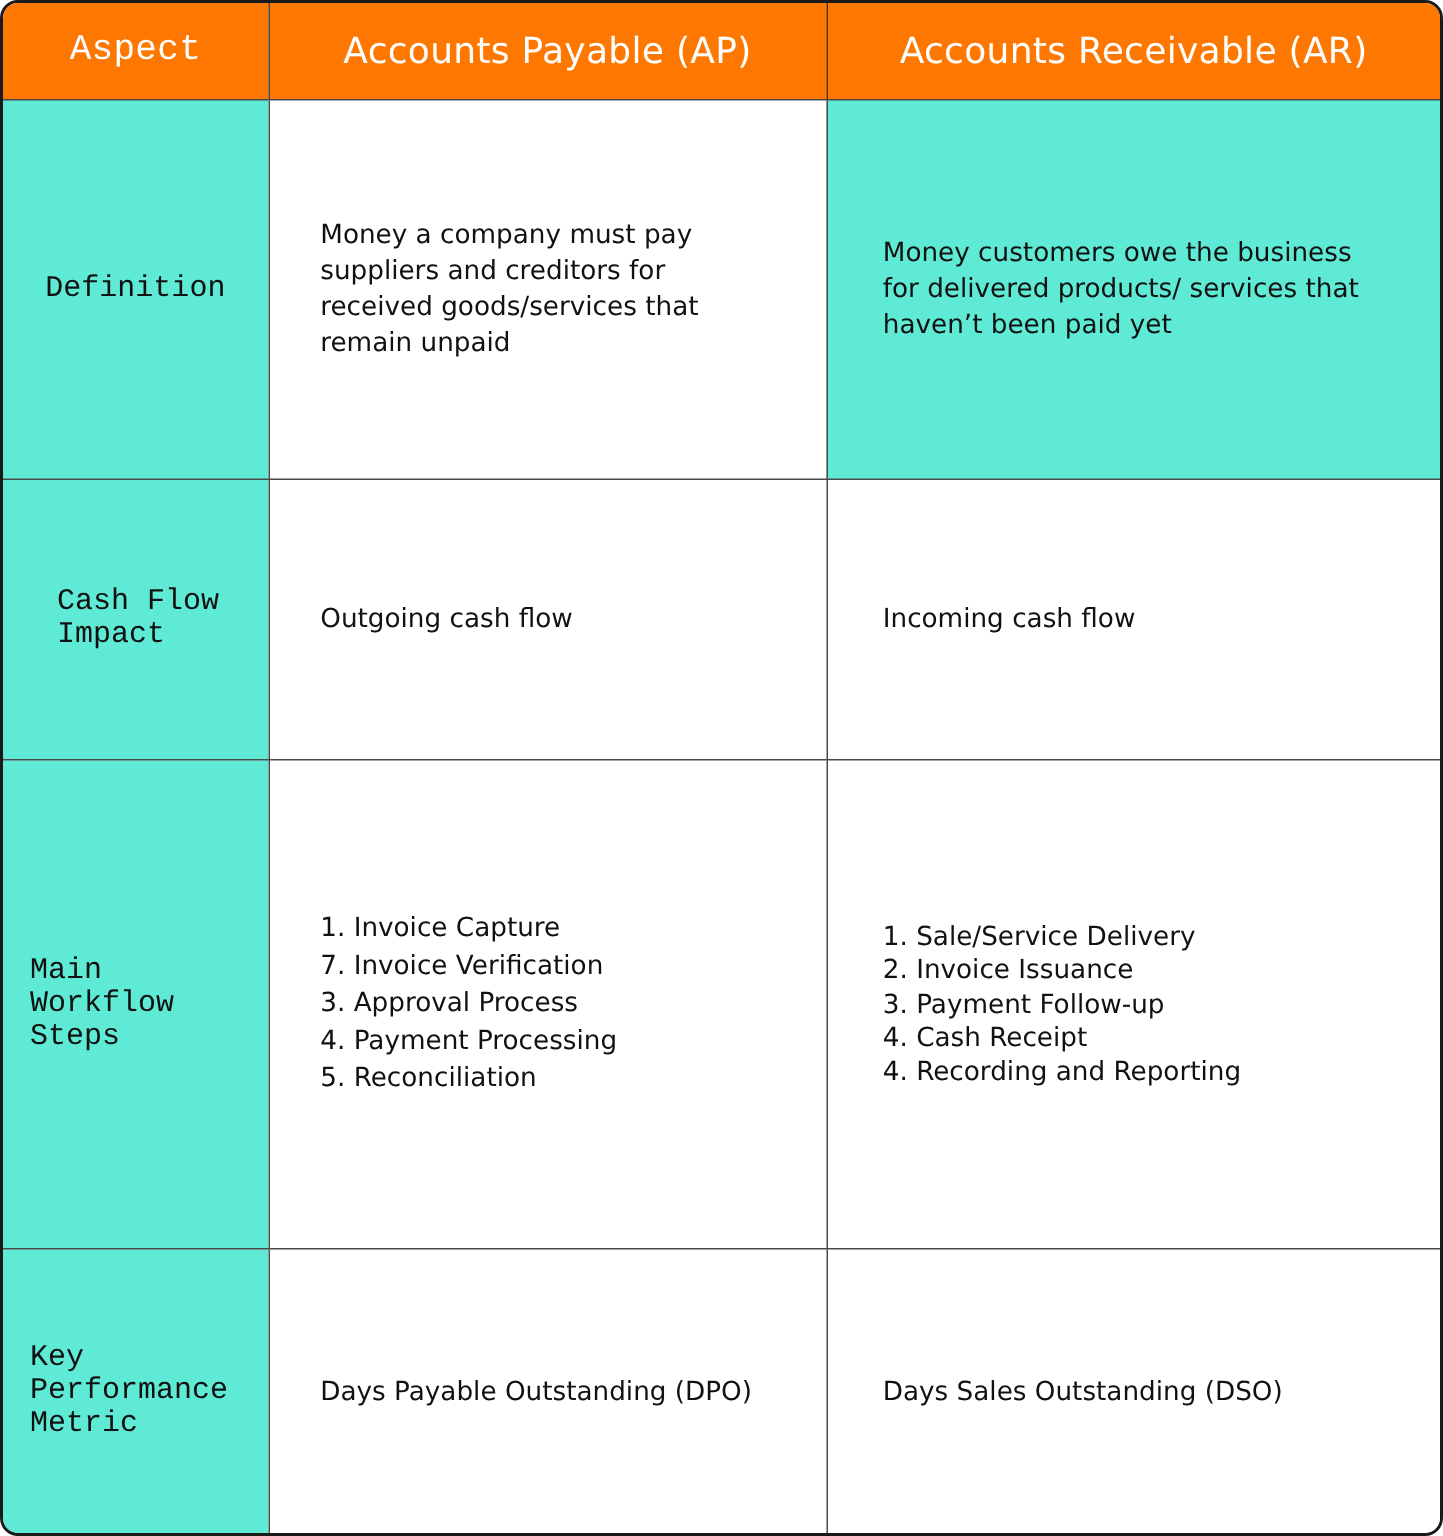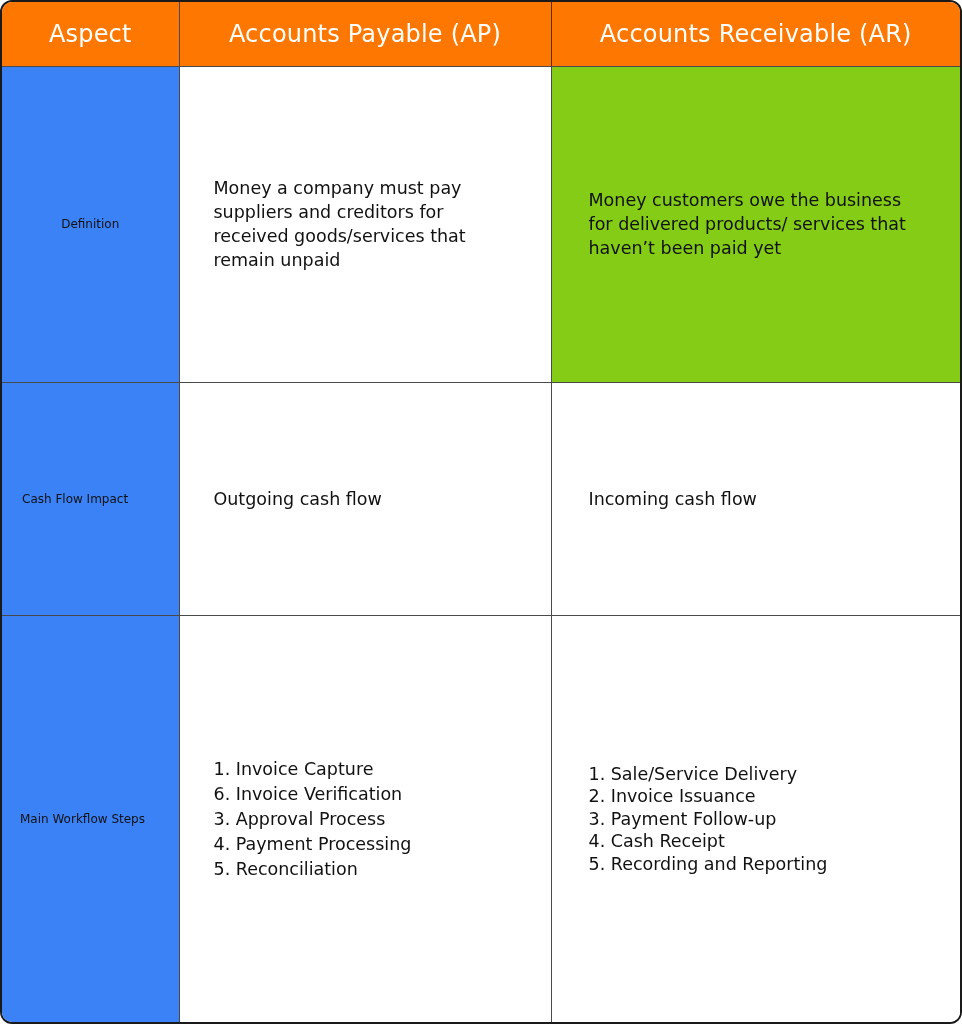--- a/index.html
+++ b/index.html
@@ -6,42 +6,42 @@
     html, body { width: 962px; height: 1024px; background: #ffffff; overflow: hidden; }
     body { font-family: "DejaVu Sans", "Liberation Sans", sans-serif; color: #111111; }
     .table-wrap {
       position: absolute; left: 0; top: 0; width: 962px; height: 1024px;
       border: 2px solid #1a1a1a; border-radius: 12px; overflow: hidden;
       background: #ffffff;
     }
     table { border-collapse: collapse; width: 100%; height: 100%; table-layout: fixed; }
     th, td { border: 1.5px solid #4a4a4a; vertical-align: middle; }
     tr:first-child th { border-top: none; }
-    tr th:first-child, tr td:first-child { border-left: none; }
+    tr th:first-child, tr td:first-child { border-left: none; font-family: Liberation Mono, monospace; }
     tr th:last-child, tr td:last-child { border-right: none; }
     tr:last-child td { border-bottom: none; }
     th {
       background: #fe7700; color: #ffffff; font-weight: 500;
       font-size: 24px; height: 64px; text-align: center;
       letter-spacing: 0.2px;
     }
     th.col-aspect { width: 177px; }
     th.col-ap { width: 372px; border-right: 1.5px solid #5a3000; }
     td.aspect {
-      background: #3b82f6; font-size: 12px; line-height: 22px;
+      background: #5eead4; font-size: 20px; line-height: 22px;
       font-weight: 500; padding: 0 16px;
     }
     td.aspect.center { text-align: center; }
     td.aspect.left { text-align: left; padding-left: 18px; }
     td.val {
       font-size: 17.5px; line-height: 24px; padding: 0 30px 0 34px;
       font-weight: 500; background: #ffffff;
     }
     td.val.ar { padding-left: 37px; }
-    td.val.tint { background: #84cc16; }
+    td.val.tint { background: #5eead4; }
     .list { list-style: none; }
     .list li { line-height: 25px; }
     .list.ar li { line-height: 22.5px; }
   </style>
 </head>
 <body>
 
 <div class="table-wrap">
   <table>
     <thead>
@@ -51,40 +51,45 @@
         <th class="col-ar">Accounts Receivable (AR)</th>
       </tr>
     </thead>
     <tbody>
       <tr style="height:137px">
         <td class="aspect center">Definition</td>
         <td class="val">Money a company must pay suppliers and creditors for received goods/services that remain unpaid</td>
         <td class="val ar tint">Money customers owe the business for delivered products/ services that haven’t been paid yet</td>
       </tr>
       <tr style="height:101px">
-        <td class="aspect left" style="padding-left:20px">Cash Flow Impact</td>
+        <td class="aspect left" style="padding-left:36px">Cash Flow Impact</td>
         <td class="val">Outgoing cash flow</td>
         <td class="val ar">Incoming cash flow</td>
       </tr>
       <tr style="height:176px">
         <td class="aspect left">Main Workflow Steps</td>
         <td class="val">
           <ul class="list">
             <li>1. Invoice Capture</li>
-            <li>6. Invoice Verification</li>
+            <li>7. Invoice Verification</li>
             <li>3. Approval Process</li>
             <li>4. Payment Processing</li>
             <li>5. Reconciliation</li>
           </ul>
         </td>
         <td class="val ar">
           <ul class="list ar">
             <li>1. Sale/Service Delivery</li>
             <li>2. Invoice Issuance</li>
             <li>3. Payment Follow-up</li>
             <li>4. Cash Receipt</li>
-            <li>5. Recording and Reporting</li>
+            <li>4. Recording and Reporting</li>
           </ul>
         </td>
+      </tr>
+      <tr style="height:102px">
+        <td class="aspect left">Key Performance Metric</td>
+        <td class="val">Days Payable Outstanding (DPO)</td>
+        <td class="val ar">Days Sales Outstanding (DSO)</td>
       </tr>
     </tbody>
   </table>
 </div>
 
 </body></html>

